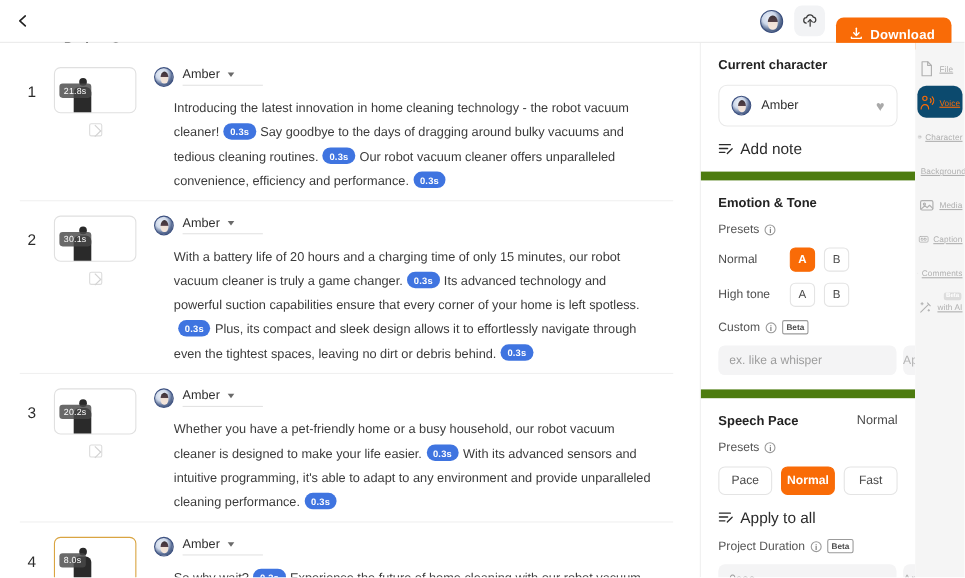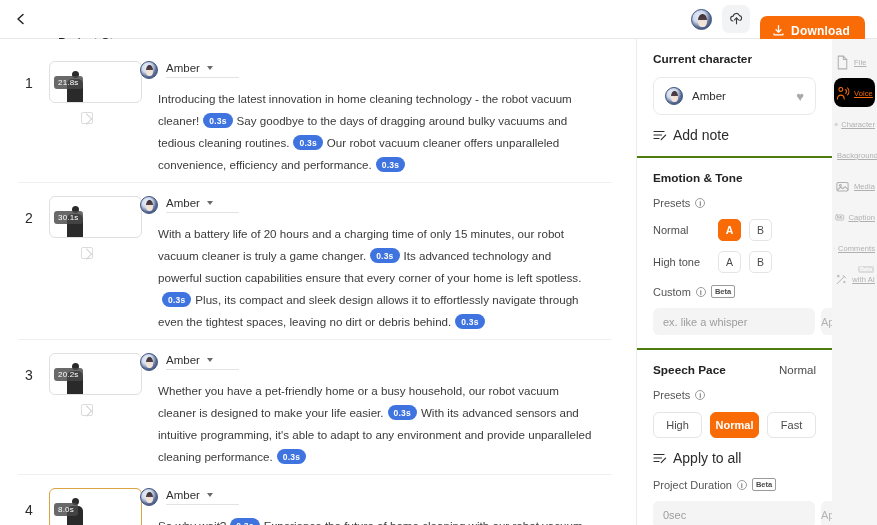--- a/index.html
+++ b/index.html
@@ -64,21 +64,21 @@
   .scene + .scene::before{
     content:""; position:absolute; left:18px; right:24px; top:0;
     border-top: 1px solid #f0f0f0;
   }
   .scene-num {
     width: 22px; font-size: 14px; color: #2b2b2b;
     padding-top: 14px; text-align: center; flex-shrink: 0;
   }
   .thumb-col { width: 100px; flex-shrink: 0; }
   .thumb {
-    width: 93px; height: 42px; border: 1px solid #e0e0e0; border-radius: 6px;
+    width: 75px; height: 42px; border: 1px solid #e0e0e0; border-radius: 6px;
     background: #fff; position: relative; margin-left: 9px; cursor: pointer;
   }
   .thumb.selected { border: 1.5px solid #d9a441; }
   .thumb .person {
     position: absolute; left: 17px; bottom: 0; width: 16px; height: 31px;
   }
   .thumb .p-head {
     position:absolute; left: 4.5px; top: 0; width: 7px; height: 7px; border-radius: 50%;
     background: #2a2a2a;
   }
@@ -130,21 +130,21 @@
     margin: 0 4px; cursor: pointer; letter-spacing: .2px;
   }
 
   
   .settings {
     width: 196px; min-width: 196px;
     background: #fff; border-left: 1px solid #ececec;
     display: flex; flex-direction: column; overflow: hidden;
   }
   .sec { padding: 13px 16px 13px 16px; }
-  .sec + .sec { border-top: 2px solid #4d7c0f; }
+  .sec + .sec { border-top: 8px solid #4d7c0f; }
   .sec-title { font-size: 11.8px; font-weight: bold; color: #232323; }
   .sec-head { display: flex; align-items: center; justify-content: space-between; }
   .sec-head .val { font-size: 11.5px; color: #4a4a4a; font-weight: normal; }
   .char-card {
     margin-top: 11px; height: 38px; border: 1px solid #e9e9e9; border-radius: 8px;
     display: flex; align-items: center; padding: 0 11px; gap: 9px; cursor: pointer;
   }
   .char-name { font-size: 11.5px; color: #2f2f2f; }
   .heart { margin-left: auto; color: #a9a9a9; font-size: 13px; cursor: pointer; }
   .linkrow {
@@ -193,21 +193,21 @@
   
   .rail {
     width: 45px; min-width: 45px; background: #f5f5f5;
     padding-top: 8px; display: flex; flex-direction: column; align-items: center;
   }
   .rail-item {
     width: 41px; padding: 7px 0 5px 0; margin-bottom: 2px; border-radius: 8px;
     display: flex; flex-direction: row; align-items: center; gap: 3px;
     color: #b0b0b0; cursor: pointer; position: relative; text-decoration: underline;
   }
-  .rail-item.active { background: #000000; color: #f96b07; }
+  .rail-item.active { background: #0c4a6e; color: #f96b07; }
   .rail-lbl { font-size: 7.5px; letter-spacing: .1px; white-space: nowrap; }
   .rail-beta {
     position: absolute; right: 1px; top: 2px;
     font-size: 5.5px; line-height: 7px; background: #dcdcdc; color: #fff;
     border-radius: 2px; padding: 0 2px; font-weight: bold;
   }
   svg { display: block; }
 </style>
 </head>
 <body>
@@ -390,21 +390,21 @@
       <div class="sec">
         <div class="sec-head">
           <div class="sec-title">Speech Pace</div>
           <div class="val">Normal</div>
         </div>
         <div class="sublabel">
           <span>Presets</span>
           <span class="info-i">i</span>
         </div>
         <div class="pace-row" id="paceRow">
-            <div class="pace">High</div>
+            <div class="pace">Pace</div>
             <div class="pace on">Normal</div>
             <div class="pace">Fast</div>
           </div>
         <div class="linkrow">
           <svg width="14" height="12" viewBox="0 0 14 12" fill="none" stroke="#2b2b2b" stroke-width="1.2" stroke-linecap="round">
             <line x1="1" y1="2.5" x2="11" y2="2.5"></line>
               <line x1="1" y1="6" x2="8.5" y2="6"></line>
               <line x1="1" y1="9.5" x2="6" y2="9.5"></line>
               <line x1="8.2" y1="10.6" x2="12.6" y2="6.2"></line>
           </svg>

